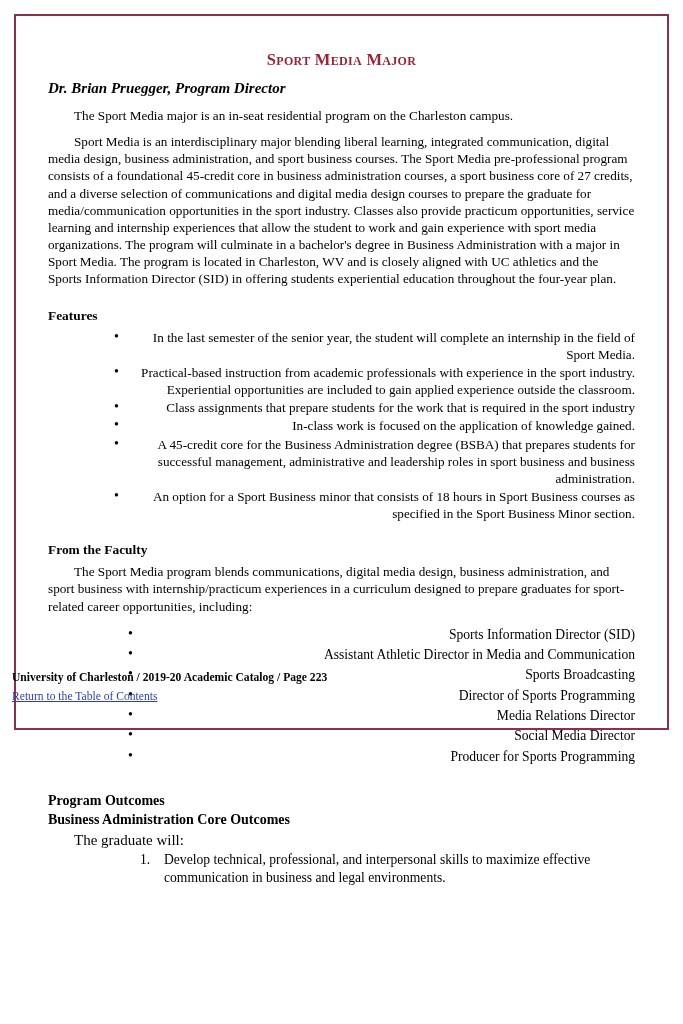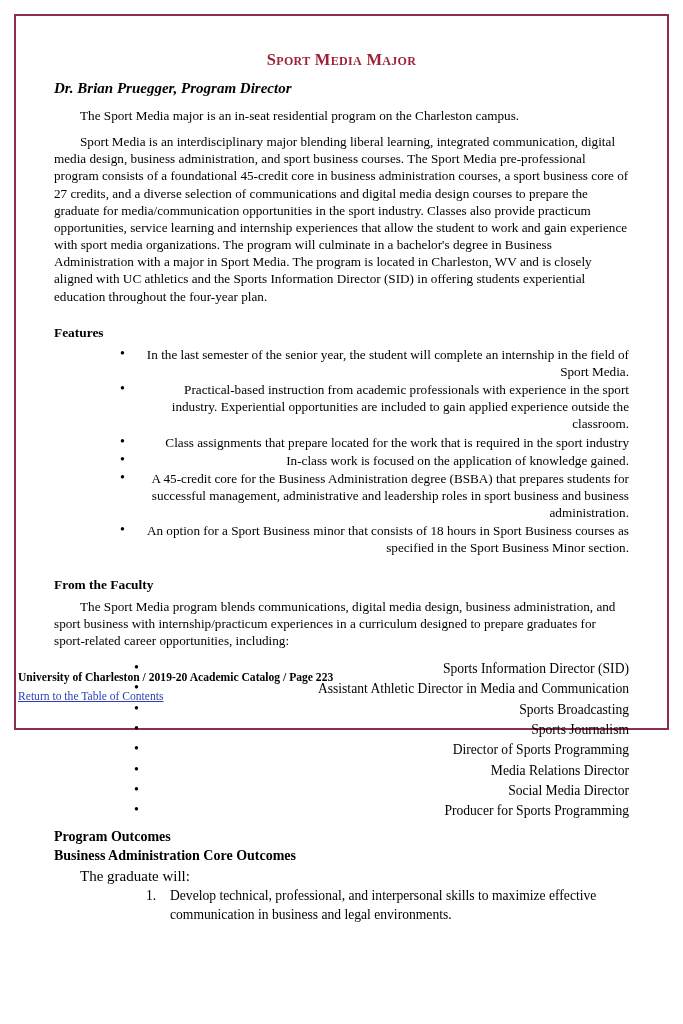--- a/index.html
+++ b/index.html
@@ -12,21 +12,21 @@
     height: 1024px;
     font-family: "Liberation Serif", serif;
     color: #000000;
     overflow: hidden;
   }
   .page {
     position: relative;
     width: 683px;
     height: 744px;
     box-sizing: border-box;
-    padding: 18px 18px;
+    padding: 18px 12px;
     background: #ffffff;
   }
   .page-border {
     position: absolute;
     left: 14px;
     top: 14px;
     right: 14px;
     bottom: 14px;
     border: 2px solid #8b2f4a;
     pointer-events: none;
@@ -70,21 +70,21 @@
     text-indent: 26px;
   }
   h3.section-heading {
     font-size: 13.4px;
     font-weight: bold;
     margin: 20px 0 5px 0;
   }
   h3.outcomes-heading {
     font-size: 14px;
     font-weight: bold;
-    margin: 9px 0 3px 0;
+    margin: 27px 0 3px 0;
   }
   h3.core-outcomes-heading {
     font-size: 14px;
     font-weight: bold;
     margin: 3px 0 4px 0;
   }
   ul.bullets {
     margin: 0 0 8px 0;
     padding-left: 66px;
     list-style: none;
@@ -166,34 +166,33 @@
     <h1 class="doc-title">Sport Media Major</h1>
     <h2 class="doc-subtitle">Dr. Brian Pruegger, Program Director</h2>
 
     <p class="body-text">The Sport Media major is an in-seat residential program on the Charleston campus.</p>
     <p class="body-block">Sport Media is an interdisciplinary major blending liberal learning, integrated communication, digital media design, business administration, and sport business courses. The Sport Media pre-professional program consists of a foundational 45-credit core in business administration courses, a sport business core of 27 credits, and a diverse selection of communications and digital media design courses to prepare the graduate for media/communication opportunities in the sport industry. Classes also provide practicum opportunities, service learning and internship experiences that allow the student to work and gain experience with sport media organizations. The program will culminate in a bachelor's degree in Business Administration with a major in Sport Media. The program is located in Charleston, WV and is closely aligned with UC athletics and the Sports Information Director (SID) in offering students experiential education throughout the four-year plan.</p>
 
     <h3 class="section-heading">Features</h3>
     <ul class="bullets">
       <li>In the last semester of the senior year, the student will complete an internship in the field of Sport Media.</li>
       <li>Practical-based instruction from academic professionals with experience in the sport industry. Experiential opportunities are included to gain applied experience outside the classroom.</li>
-      <li>Class assignments that prepare located for the work that is required in the sport industry</li>
+      <li>Class assignments that prepare students for the work that is required in the sport industry</li>
       <li>In-class work is focused on the application of knowledge gained.</li>
       <li>A 45-credit core for the Business Administration degree (BSBA) that prepares students for successful management, administrative and leadership roles in sport business and business administration.</li>
       <li>An option for a Sport Business minor that consists of 18 hours in Sport Business courses as specified in the Sport Business Minor section.</li>
     </ul>
 
     <h3 class="section-heading">From the Faculty</h3>
     <p class="body-block">The Sport Media program blends communications, digital media design, business administration, and sport business with internship/practicum experiences in a curriculum designed to prepare graduates for sport-related career opportunities, including:</p>
 
     <ul class="bullets faculty-list">
       <li>Sports Information Director (SID)</li>
       <li>Assistant Athletic Director in Media and Communication</li>
       <li>Sports Broadcasting</li>
-      <li>Sports Journalism</li>
       <li>Director of Sports Programming</li>
       <li>Media Relations Director</li>
       <li>Social Media Director</li>
       <li>Producer for Sports Programming</li>
     </ul>
 
     <h3 class="outcomes-heading">Program Outcomes</h3>
     <h3 class="core-outcomes-heading">Business Administration Core Outcomes</h3>
     <p class="graduate-line">The graduate will:</p>
     <ol class="numbered">

